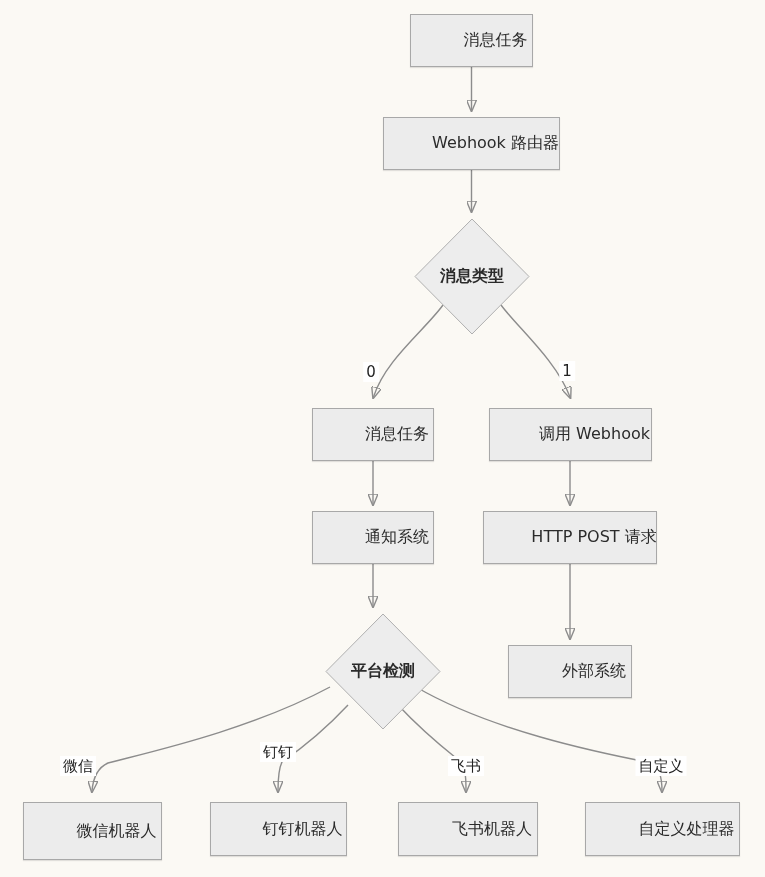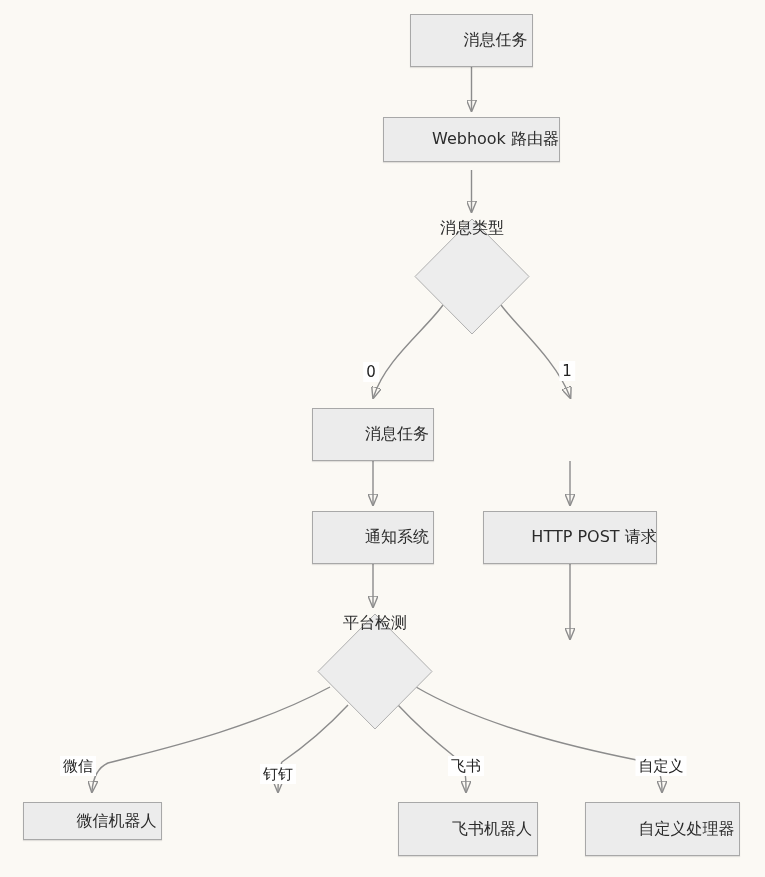--- a/index.html
+++ b/index.html
@@ -35,22 +35,23 @@
     box-sizing:border-box;
     color:#2b2b2b;
     font-size:16px;
     text-align:center;
     white-space:nowrap;
     padding-left:48px;
   }
   .diamond{
     position:absolute;
     display:flex;
-    align-items:flex-start;
+    align-items:center;
     justify-content:center;
+    font-weight:bold;
   }
   .diamond svg{
     position:absolute;
     left:0;top:0;
     width:100%;height:100%;
   }
   .diamond .dlabel{
     position:relative;
     z-index:2;
     color:#2b2b2b;
@@ -90,65 +91,74 @@
     <path d="M330,687 C250,730 150,752 108,763 C97,768 93,779 92,791" marker-end="url(#arrow)"></path>
     <path d="M348,705 C320,735 295,753 282,762 C278,770 278,781 278,791" marker-end="url(#arrow)"></path>
     <path d="M398,705 C426,735 450,753 461,762 C466,770 466,781 466,791" marker-end="url(#arrow)"></path>
     <path d="M416,687 C490,730 595,752 652,763 C660,768 662,779 662,791" marker-end="url(#arrow)"></path>
   </svg>
 
   <div class="node" style="left:410px;top:14px;width:123px;height:53px">
     <span>消息任务</span>
   </div>
 
-  <div class="node" style="left:383px;top:117px;width:177px;height:45px">
+  <div class="node" style="left:383px;top:117px;width:177px;height:53px">
     <span>Webhook 路由器</span>
   </div>
 
   <div class="node" style="left:312px;top:408px;width:122px;height:53px">
     <span>消息任务</span>
   </div>
 
+  <div class="node" style="left:489px;top:408px;width:163px;height:53px">
+    <span>调用 Webhook</span>
+  </div>
 
   <div class="node" style="left:312px;top:511px;width:122px;height:53px">
     <span>通知系统</span>
   </div>
 
   <div class="node" style="left:483px;top:511px;width:174px;height:53px">
     <span>HTTP POST 请求</span>
   </div>
 
+  <div class="node" style="left:508px;top:645px;width:124px;height:53px">
+    <span>外部系统</span>
+  </div>
 
-  <div class="node" style="left:23px;top:802px;width:139px;height:38px">
+  <div class="node" style="left:23px;top:802px;width:139px;height:58px">
     <span>微信机器人</span>
   </div>
 
+  <div class="node" style="left:210px;top:802px;width:137px;height:54px">
+    <span>钉钉机器人</span>
+  </div>
 
   <div class="node" style="left:398px;top:802px;width:140px;height:54px">
     <span>飞书机器人</span>
   </div>
 
   <div class="node" style="left:585px;top:802px;width:155px;height:54px">
     <span>自定义处理器</span>
   </div>
 
   <div class="diamond" style="left:414px;top:218px;width:116px;height:117px">
     <svg viewBox="0 0 116 117" preserveAspectRatio="none">
       <polygon points="58,1 115,58.5 58,116 1,58.5" fill="#EDEDED" stroke="#B0B0B0" stroke-width="1"></polygon>
     </svg>
     <span class="dlabel">消息类型</span>
   </div>
 
-  <div class="diamond" style="left:317px;top:613px;width:116px;height:117px">
+  <div class="diamond" style="left:325px;top:613px;width:116px;height:117px">
     <svg viewBox="0 0 116 117" preserveAspectRatio="none">
       <polygon points="58,1 115,58.5 58,116 1,58.5" fill="#EDEDED" stroke="#B0B0B0" stroke-width="1"></polygon>
     </svg>
     <span class="dlabel">平台检测</span>
   </div>
 
   <span class="edge-label" style="left:371px;top:372px">0</span>
   <span class="edge-label" style="left:567px;top:371px">1</span>
   <span class="edge-label" style="left:78px;top:766px">微信</span>
-  <span class="edge-label" style="left:278px;top:774px">钉钉</span>
+  <span class="edge-label" style="left:278px;top:752px">钉钉</span>
   <span class="edge-label" style="left:466px;top:766px">飞书</span>
   <span class="edge-label" style="left:661px;top:766px">自定义</span>
 
 </div>
 
 </body></html>

